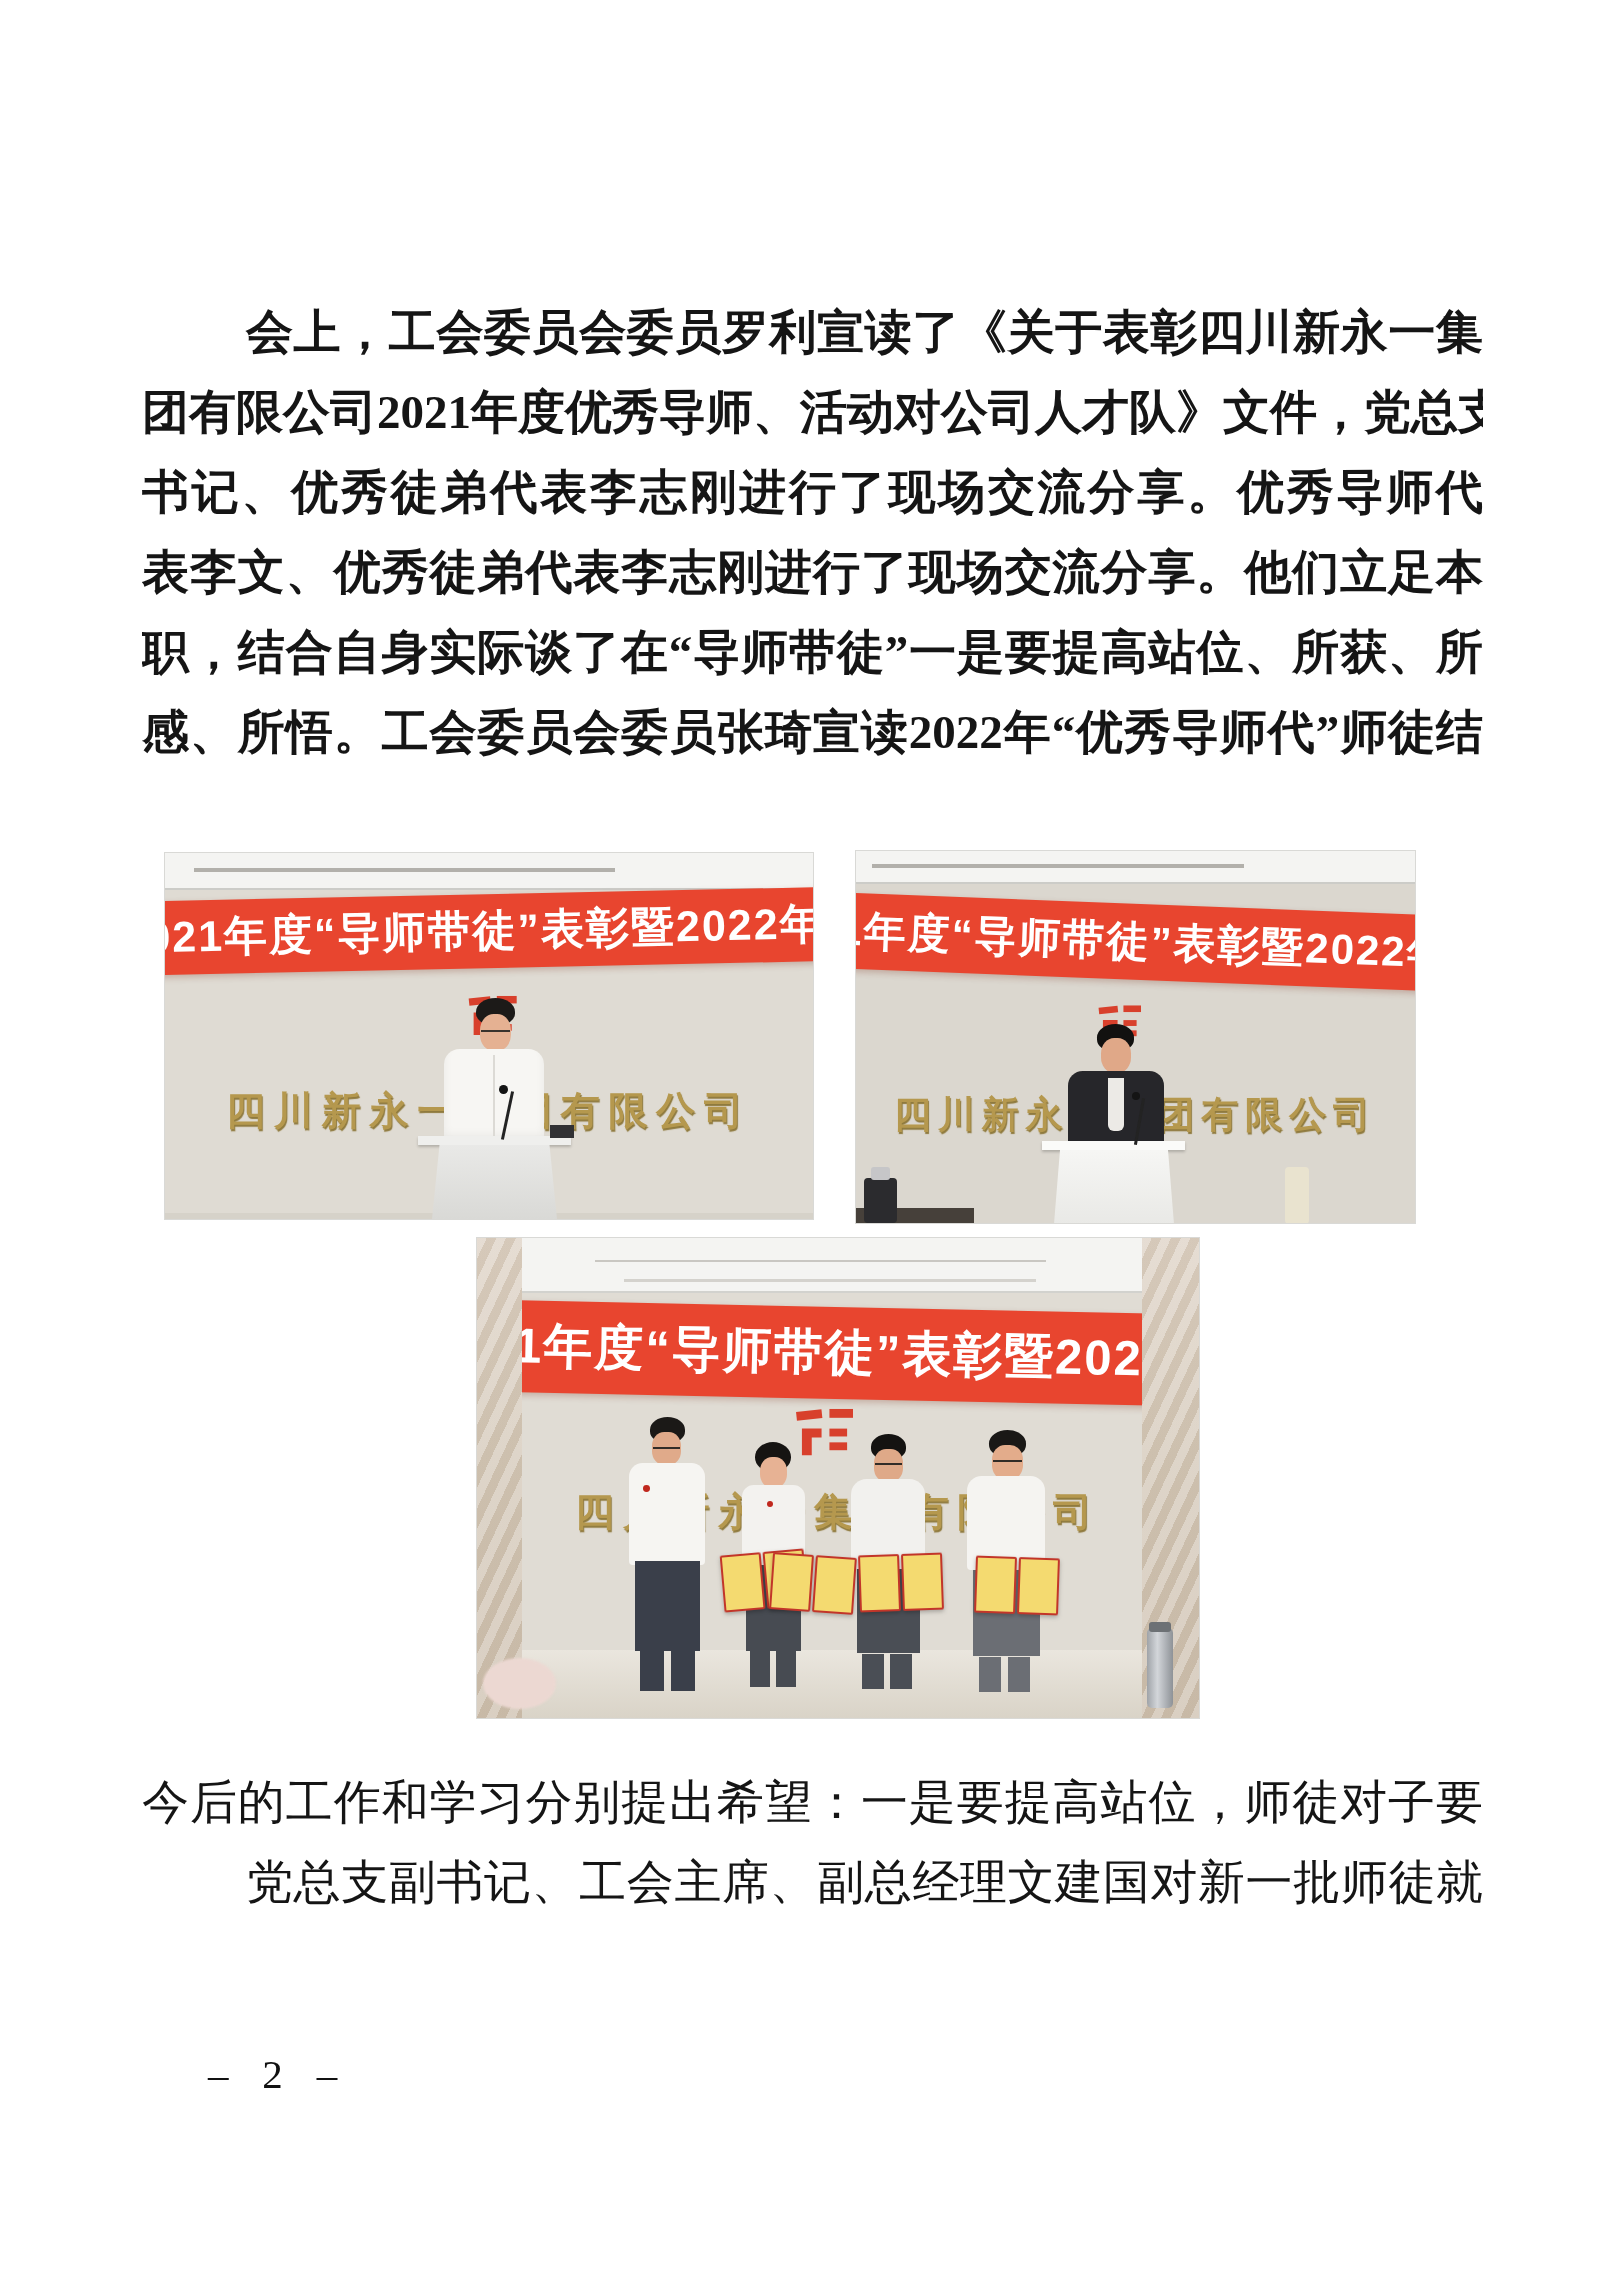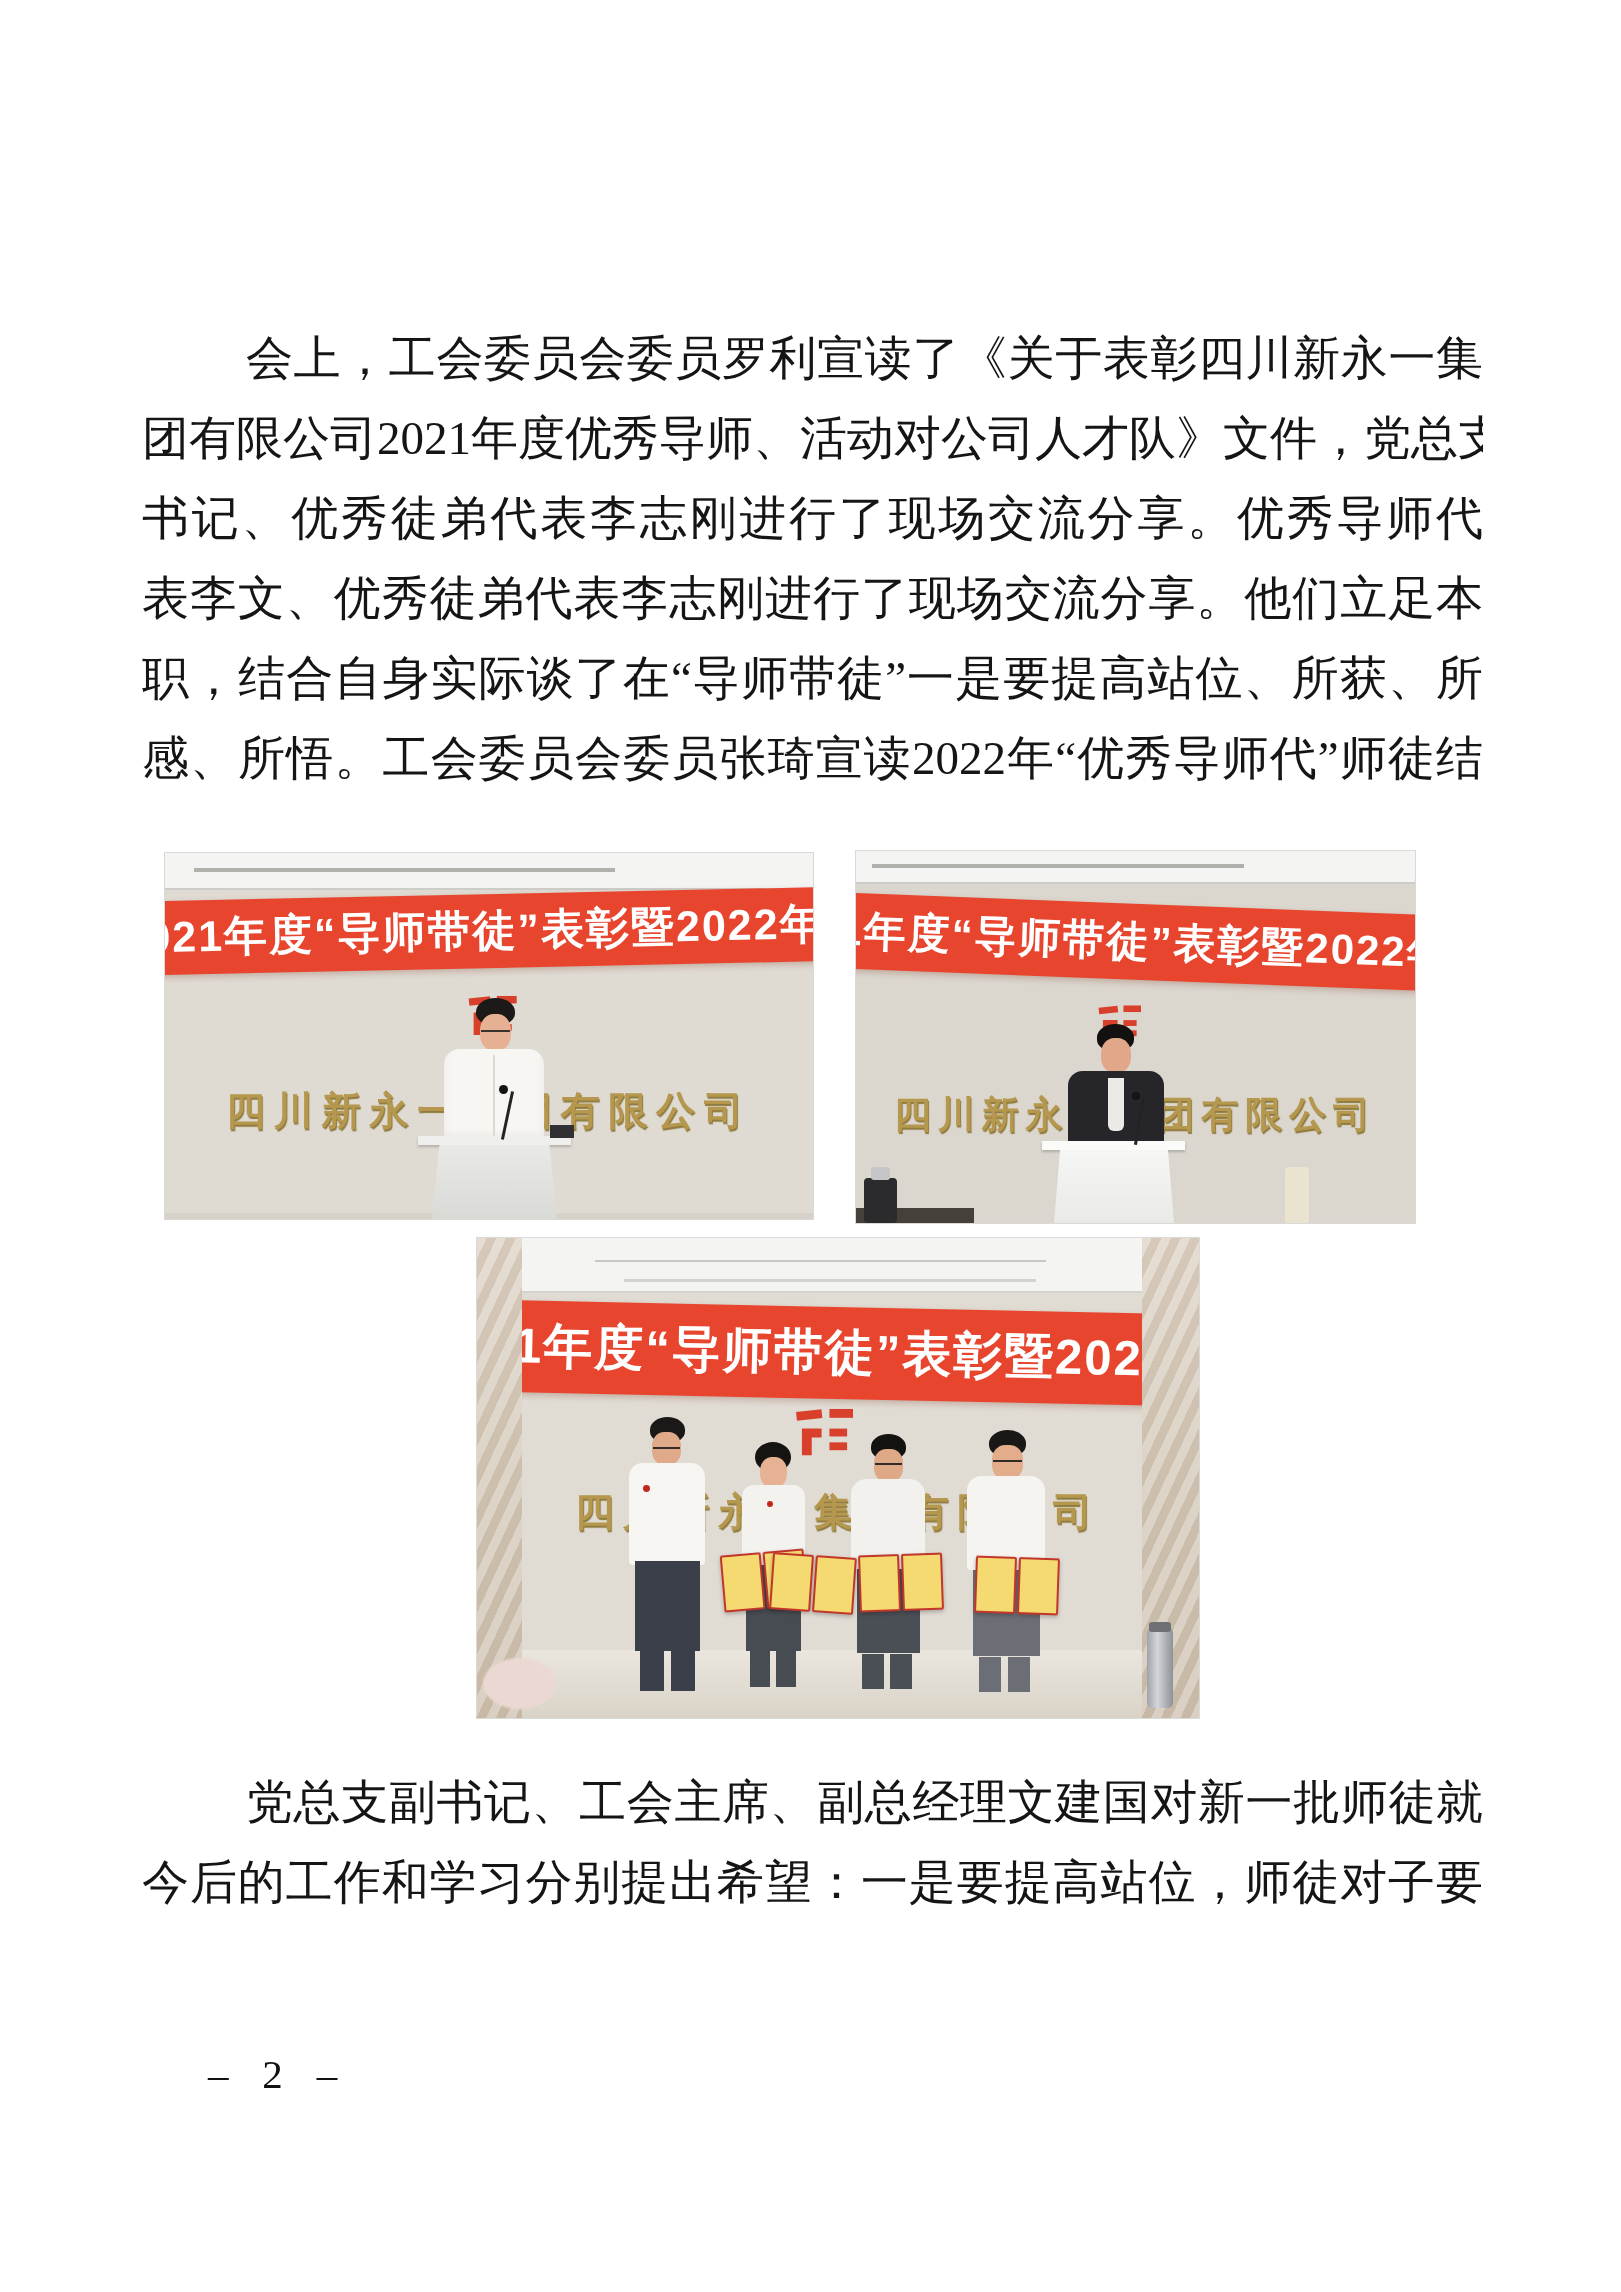--- a/index.html
+++ b/index.html
@@ -65,21 +65,21 @@
   .pillar::after {
     content: ""; position: absolute; inset: 0;
     background: repeating-linear-gradient(115deg, rgba(255,255,255,.25) 0 8.8px, rgba(160,140,110,.12) 8.8px 17.6px);
   }
 </style>
 </head>
 <body>
 
 <div class="page">
 
-  <div class="para" style="top:318px;">
+  <div class="para" style="top:292px;font-weight:bold;">
     <div class="line indent">会上，工会委员会委员罗利宣读了《关于表彰四川新永一集</div>
     <div class="line">团有限公司2021年度优秀导师、活动对公司人才队》文件，党总支</div>
     <div class="line">书记、优秀徒弟代表李志刚进行了现场交流分享。优秀导师代</div>
     <div class="line">表李文、优秀徒弟代表李志刚进行了现场交流分享。他们立足本</div>
     <div class="line">职，结合自身实际谈了在“导师带徒”一是要提高站位、所获、所</div>
     <div class="line">感、所悟。工会委员会委员张琦宣读2022年“优秀导师代”师徒结</div>
   </div>
 
   <div class="photo" style="left:165px; top:853px; width:648px; height:366px;">
     <div class="ceiling" style="height:37px;"></div>
@@ -216,20 +216,20 @@
 
     <div class="banner" style="left:0px; top:69px; width:722px; height:92px; transform:rotate(1.2deg); z-index:5;">
       <span style="font-size:49px;">一公司2021年度“导师带徒”表彰暨2022年度“导师</span>
     </div>
 
     <div class="pillar" style="left:0; width:45px;"></div>
     <div class="pillar" style="right:0; width:57px;"></div>
   </div>
 
   <div class="para" style="top:1762px;">
+    <div class="line">今后的工作和学习分别提出希望：一是要提高站位，师徒对子要</div>
     <div class="line indent">党总支副书记、工会主席、副总经理文建国对新一批师徒就</div>
-    <div class="line">今后的工作和学习分别提出希望：一是要提高站位，师徒对子要</div>
   </div>
 
   <div class="footer">– 2 –</div>
 
 </div>
 
 
 </body></html>

